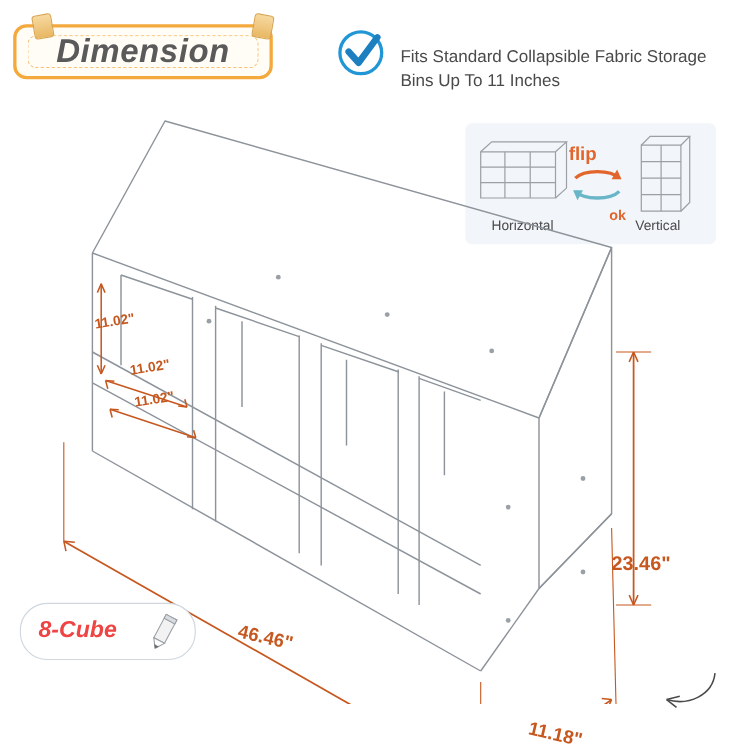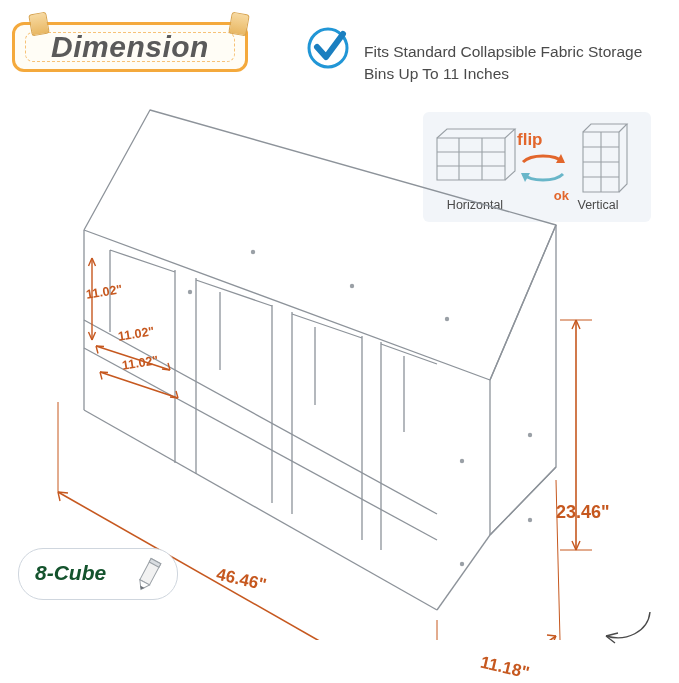--- a/index.html
+++ b/index.html
@@ -171,21 +171,21 @@
     border-radius: 25px;
     background: #ffffff;
   }
   .cube-badge .txt {
     position: absolute;
     left: 16px;
     top: 12px;
     font-size: 21px;
     font-weight: bold;
     font-style: italic;
-    color: #14532d;
+    color: #ef4444;
   }
   .pencil {
     position: absolute;
     left: 108px;
     top: 6px;
     width: 42px;
     height: 40px;
   }
 
   

